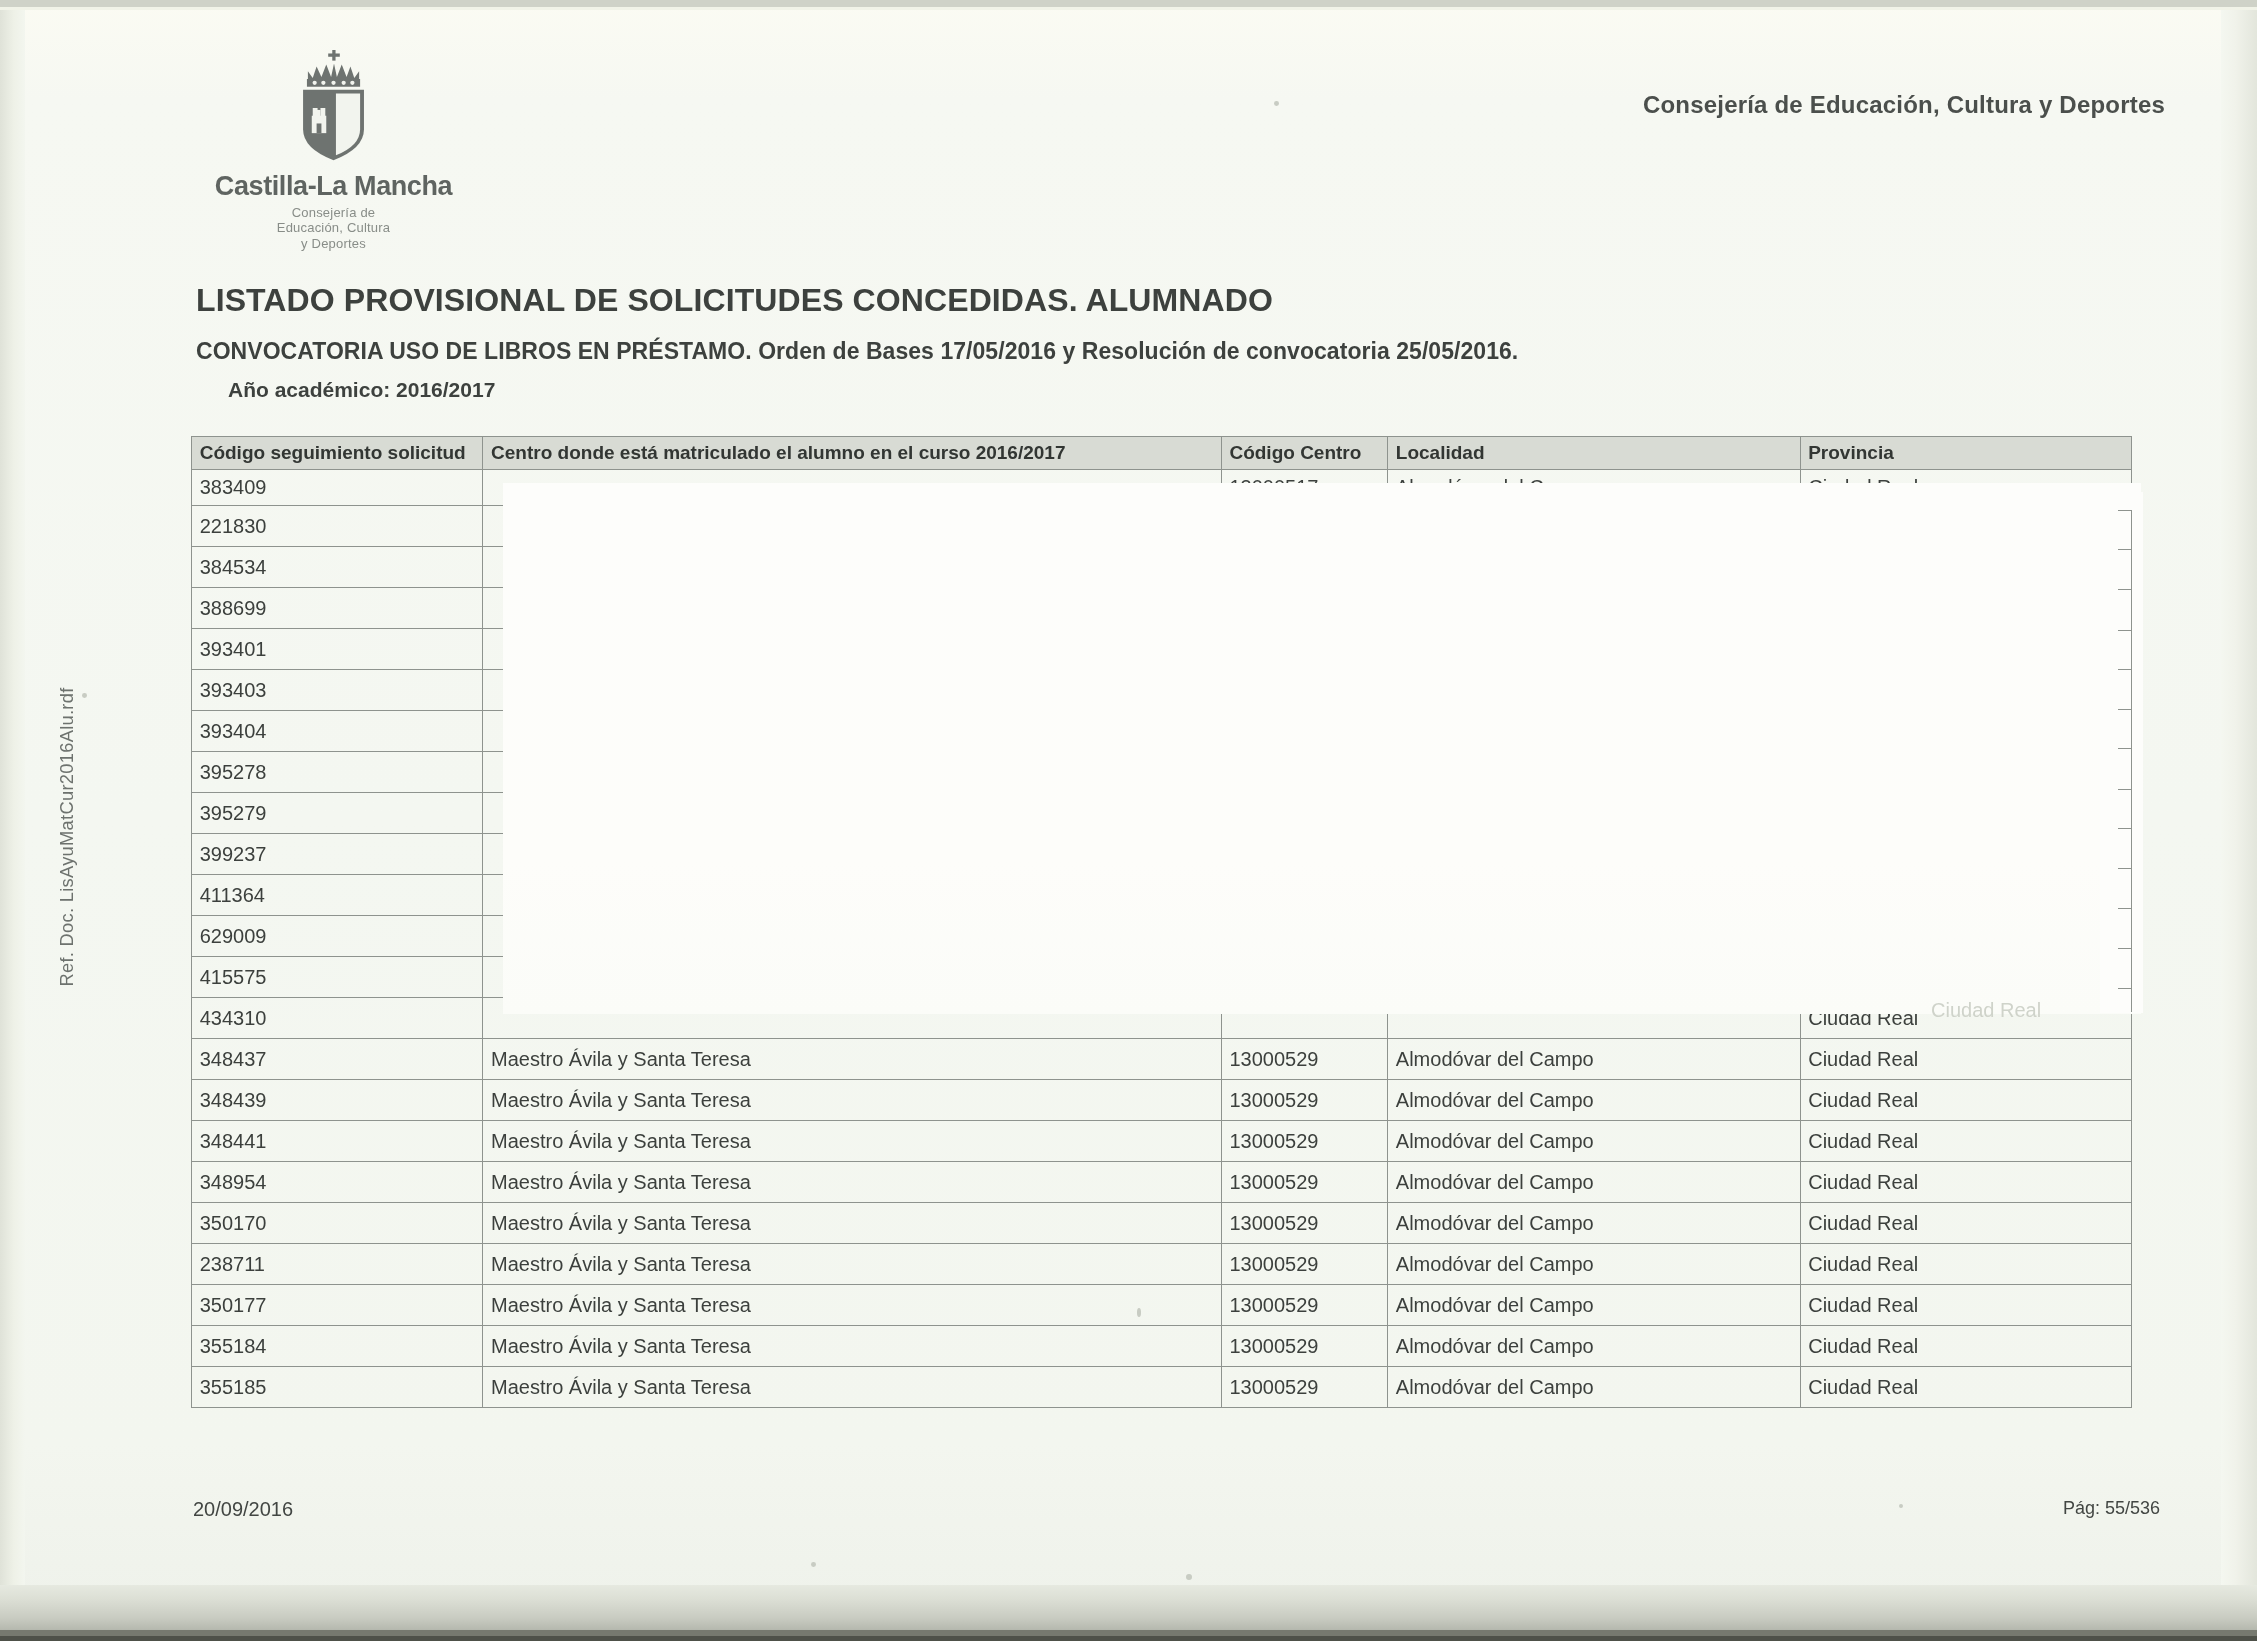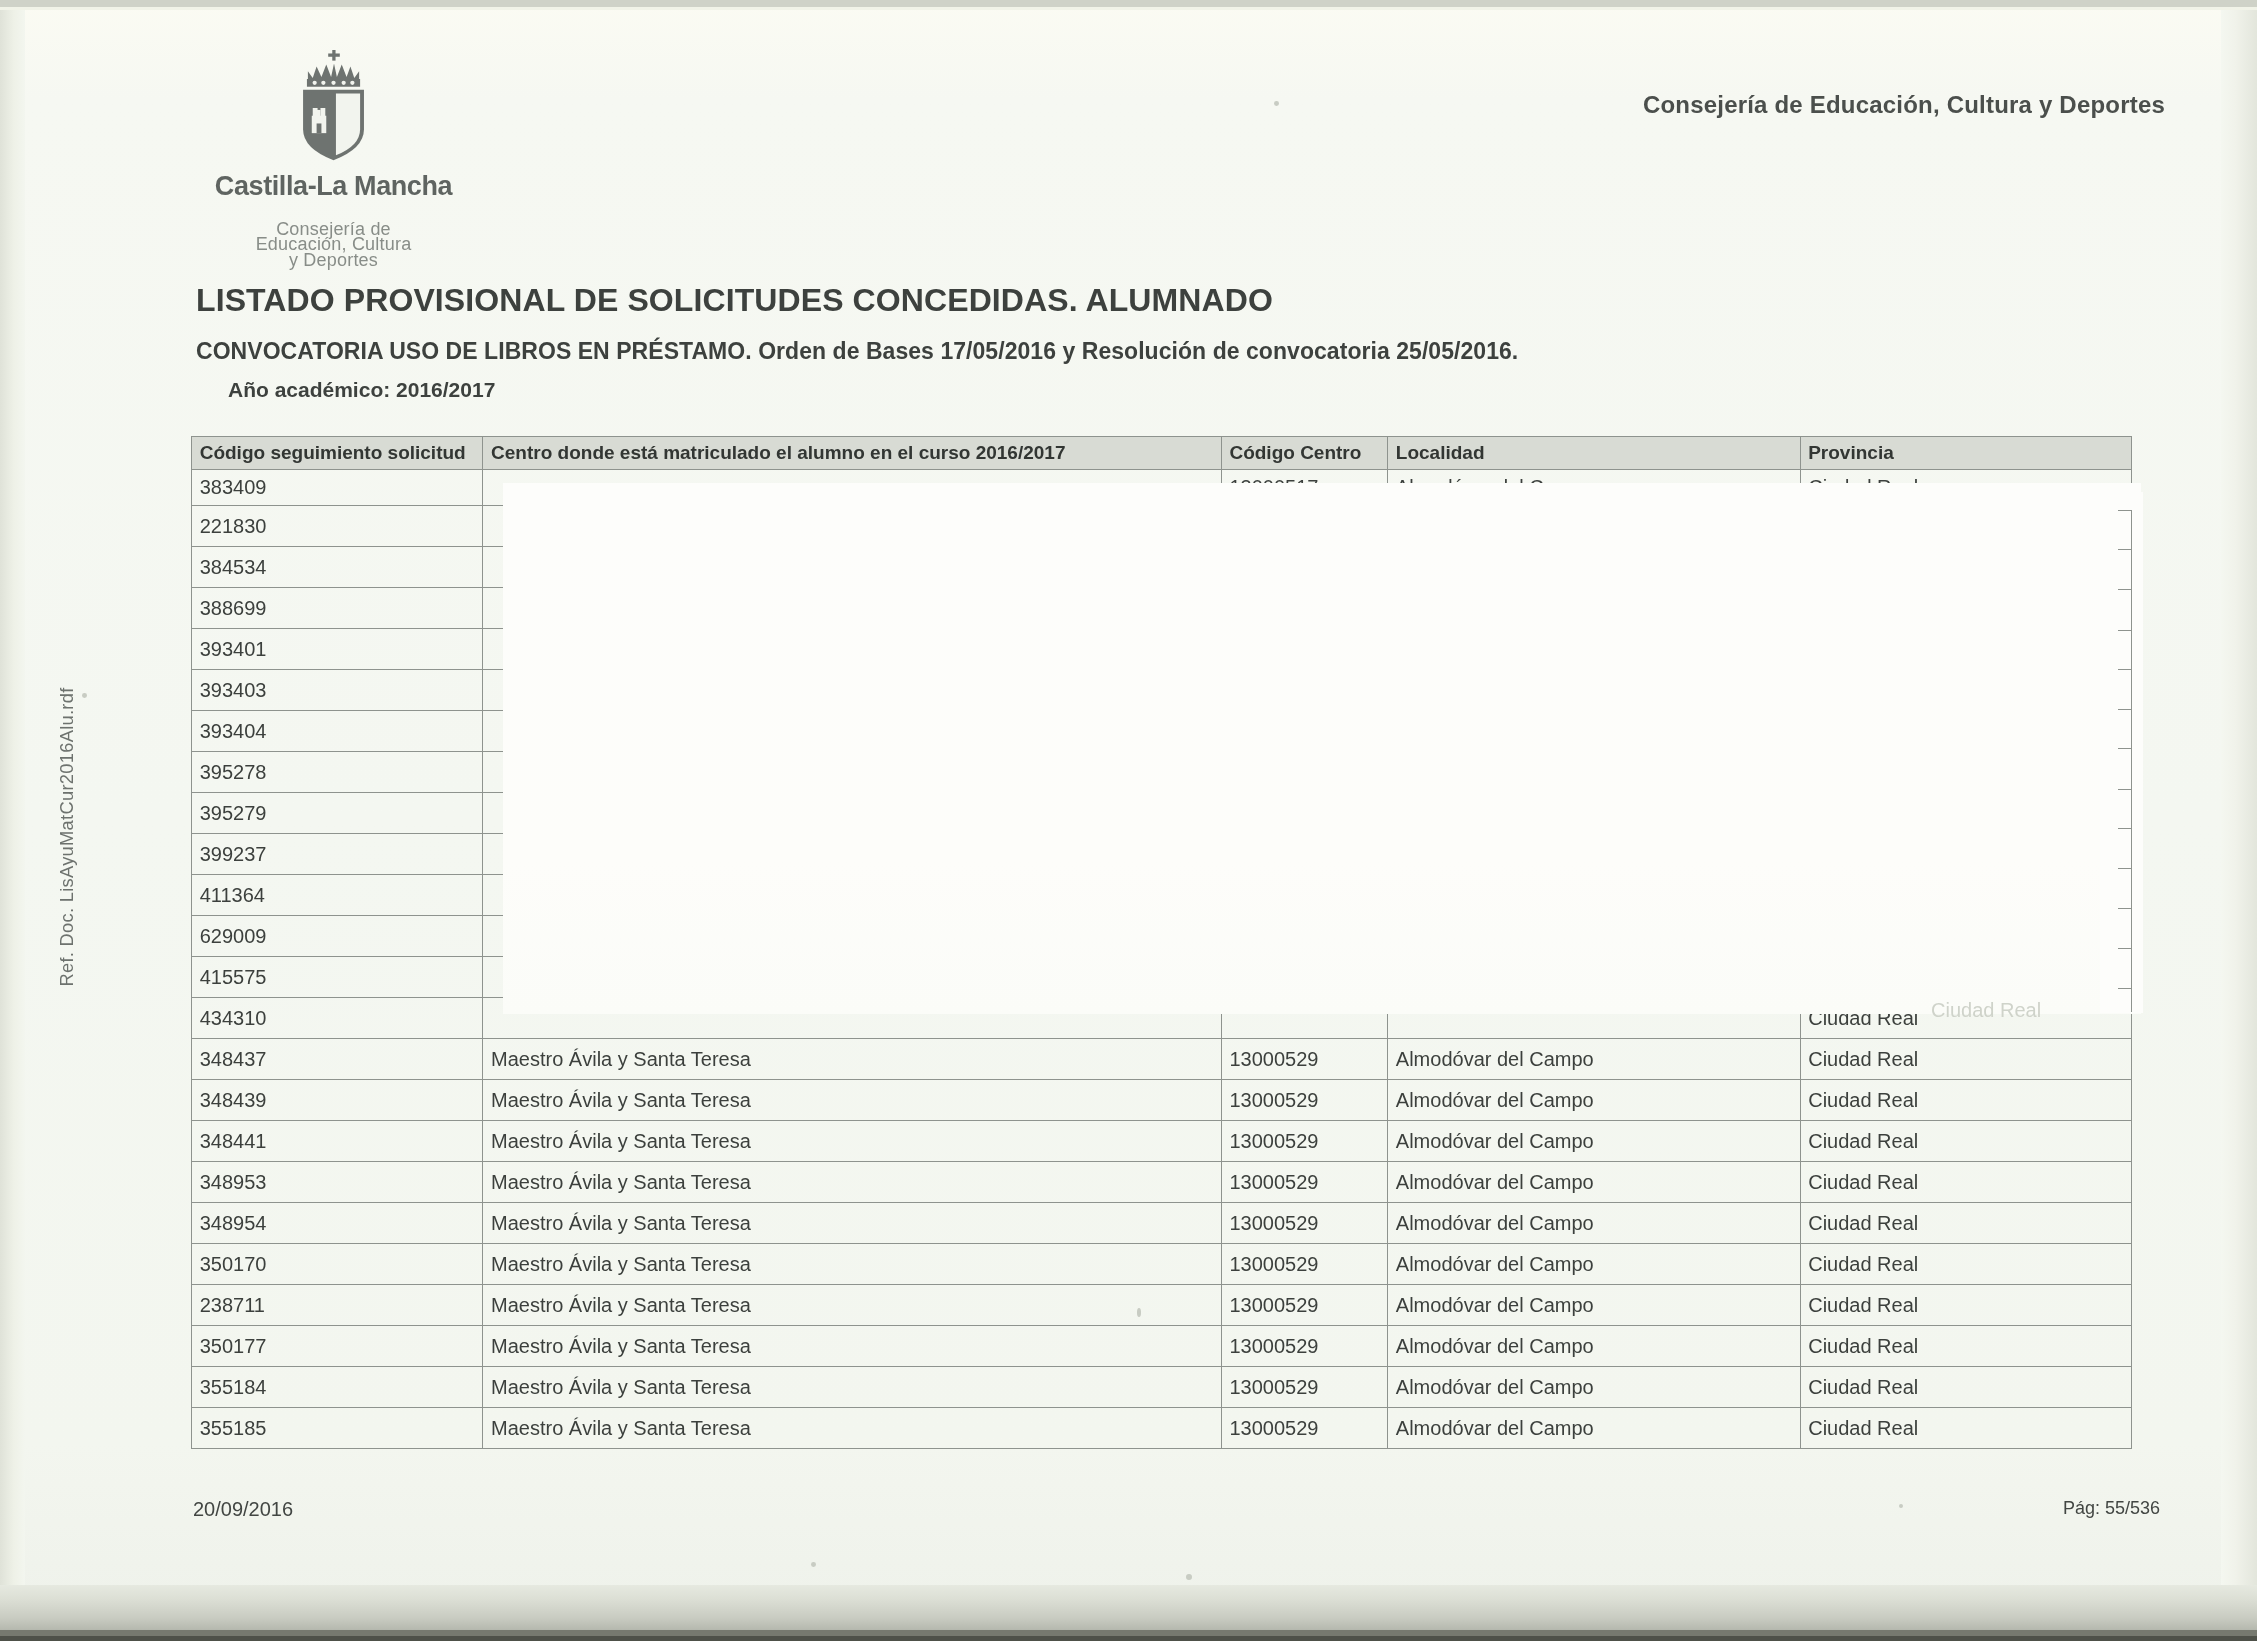--- a/index.html
+++ b/index.html
@@ -26,21 +26,21 @@
   
   .left-edge{position:absolute;left:0;top:9.7px;width:25px;height:1576px;
       background:linear-gradient(90deg,#dfe2d8 0%, #eef1e7 55%, #f3f6ef 100%);}
   .right-edge{position:absolute;left:2221px;top:9.7px;width:37px;height:1576px;
       background:linear-gradient(270deg,#e2e5db 0%, #f0f2ea 60%, #f4f7f0 100%);}
 
   
   .logo{position:absolute;left:208px;top:50px;width:251px;text-align:center;color:#6e7370;}
   .logo svg{display:block;margin:0 auto;}
   .logo-name{font-size:27px;font-weight:bold;letter-spacing:-0.4px;color:#5f6461;margin-top:4.8px;}
-  .logo-sub{font-size:18px;line-height:15.4px;color:#888d88;margin-top:20px;letter-spacing:0.2px;}
+  .logo-sub{font-size:13px;line-height:15.4px;color:#888d88;margin-top:3px;letter-spacing:0.2px;}
 
   .dept{position:absolute;right:92px;top:91px;font-size:24px;font-weight:bold;color:#4b4f4c;letter-spacing:0.2px;white-space:nowrap;margin-left:28px;}
 
   
   .title1{position:absolute;left:196px;top:282px;font-size:32px;font-weight:bold;color:#3d413e;letter-spacing:0.1px;}
   .title2{position:absolute;left:196px;top:338px;font-size:23px;font-weight:bold;color:#3d413e;letter-spacing:0.05px;}
   .title3{position:absolute;left:196px;top:378px;font-size:21px;font-weight:bold;color:#3d413e;margin-left:32px;}
 
   
   .vref{position:absolute;left:-93px;top:826px;width:319px;
@@ -257,27 +257,20 @@
           <td class="c5">Ciudad Real</td>
         </tr>
         <tr>
           <td class="c1">348441</td>
           <td class="c2">Maestro Ávila y Santa Teresa</td>
           <td class="c3">13000529</td>
           <td class="c4">Almodóvar del Campo</td>
           <td class="c5">Ciudad Real</td>
         </tr>
         <tr>
-          <td class="c1">348953</td>
-          <td class="c2">Maestro Ávila y Santa Teresa</td>
-          <td class="c3">13000529</td>
-          <td class="c4">Almodóvar del Campo</td>
-          <td class="c5">Ciudad Real</td>
-        </tr>
-        <tr>
           <td class="c1">348954</td>
           <td class="c2">Maestro Ávila y Santa Teresa</td>
           <td class="c3">13000529</td>
           <td class="c4">Almodóvar del Campo</td>
           <td class="c5">Ciudad Real</td>
         </tr>
         <tr>
           <td class="c1">350170</td>
           <td class="c2">Maestro Ávila y Santa Teresa</td>
           <td class="c3">13000529</td>

